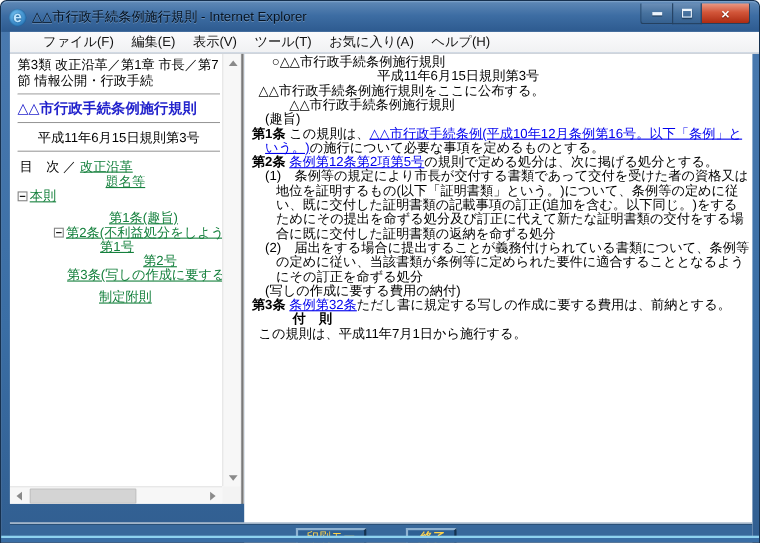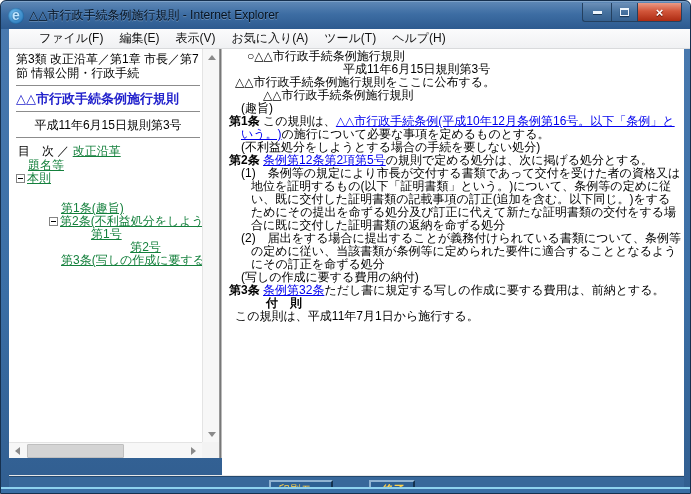--- a/index.html
+++ b/index.html
@@ -58,21 +58,21 @@
     position:absolute;top:0;left:0;width:193px;height:393px;overflow:hidden;
     padding:3px 2px 0 7px;font-size:12px;line-height:14px;color:#000;white-space:nowrap;
   }
   .breadcrumb{white-space:normal;line-height:14px;}
   .side-hr{height:0;border-top:1px solid #8c8c8c;border-bottom:1px solid #fff;margin:5px 0;}
   .side-title{color:#2222cc;font-weight:bold;font-size:13px;white-space:normal;}
   .side-regnum{text-align:center;white-space:normal;}
   .toc-head{margin:2px 0 1px 2px;}
   .side-link{color:#15803d;text-decoration:underline;cursor:pointer;}
   .toc-item{height:13px;line-height:13px;display:flex;align-items:center;}
-  .toc-item.gap{margin-top:17px;}
+  .toc-item.gap{margin-top:7px;justify-content:center;}
   .tree-box{
     display:inline-block;width:9px;height:9px;border:1px solid #848484;background:#fff;
     position:relative;margin-right:2px;flex:none;
   }
   .tree-box::after{content:"";position:absolute;left:1px;top:3px;width:5px;height:1px;background:#000;}
 
   
   .v-scroll{
     position:absolute;top:0;right:0;width:17px;height:393px;
     background:#f7f7f7;border-left:1px solid #e4e4e4;
@@ -152,40 +152,40 @@
       <div class="wc wc-close">
           <span class="glyph-close">×</span>
         </div>
     </div>
   </div>
 
   <div class="menubar" id="menu-bar">
       <span class="menu-item">ファイル(F)</span>
       <span class="menu-item">編集(E)</span>
       <span class="menu-item">表示(V)</span>
+      <span class="menu-item">ツール(T)</span>
       <span class="menu-item">お気に入り(A)</span>
-      <span class="menu-item">ツール(T)</span>
       <span class="menu-item">ヘルプ(H)</span>
     </div>
 
   <div class="left-frame">
     <div class="left-content">
       <div class="breadcrumb">第3類 改正沿革／第1章 市長／第7節 情報公開・行政手続</div>
       <div class="side-hr"></div>
       <div class="side-title">△△市行政手続条例施行規則</div>
       <div class="side-hr"></div>
       <div class="side-regnum">平成11年6月15日規則第3号</div>
       <div class="side-hr"></div>
       <div class="toc-head">
         <span>目　次</span>
         <span>／</span>
         <a class="side-link">改正沿革</a>
       </div>
       <div id="toc-list">
-          <div class="toc-item" style="padding-left: 12px;">
+          <div class="toc-item" style="padding-left: 12px; justify-content: center;">
             <a class="side-link">題名等</a>
           </div>
           <div class="toc-item" style="padding-left: 0px;">
             <span class="tree-box"></span>
             <a class="side-link">本則</a>
           </div>
           <div class="toc-item gap" style="padding-left: 45px;">
             <a class="side-link">第1条(趣旨)</a>
           </div>
           <div class="toc-item" style="padding-left: 33px;">
@@ -193,20 +193,23 @@
             <a class="side-link">第2条(不利益処分をしようとする</a>
           </div>
           <div class="toc-item" style="padding-left: 75px;">
             <a class="side-link">第1号</a>
           </div>
           <div class="toc-item" style="padding-left: 75px; justify-content: center;">
             <a class="side-link">第2号</a>
           </div>
           <div class="toc-item" style="padding-left: 45px;">
             <a class="side-link">第3条(写しの作成に要する費用(</a>
+          </div>
+          <div class="toc-item gap" style="padding-left: 12px;">
+            <a class="side-link">制定附則</a>
           </div>
         </div>
     </div>
     <div class="v-scroll">
       <div class="sb-btn" style="top:0;">
           <span class="tri tri-up"></span>
         </div>
       <div class="sb-btn" style="bottom:0;">
           <span class="tri tri-down"></span>
         </div>
@@ -225,21 +228,20 @@
 
   <div class="frame-divider"></div>
 
   <div class="right-frame" id="doc-body">
       <div class="para doc-heading"><span>○△△市行政手続条例施行規則</span></div>
       <div class="para doc-regnum"><span>平成11年6月15日規則第3号</span></div>
       <div class="para doc-plain"><span>△△市行政手続条例施行規則をここに公布する。</span></div>
       <div class="para doc-subtitle"><span>△△市行政手続条例施行規則</span></div>
       <div class="para doc-label"><span>(趣旨)</span></div>
       <div class="para doc-article"><span class="b">第1条</span><span> この規則は、</span><a class="doclink">△△市行政手続条例(平成10年12月条例第16号。以下「条例」という。)</a><span>の施行について必要な事項を定めるものとする。</span></div>
-      <div class="para doc-label"><span>(不利益処分をしようとする場合の手続を要しない処分)</span></div>
       <div class="para doc-article"><span class="b">第2条</span><span> </span><a class="doclink">条例第12条第2項第5号</a><span>の規則で定める処分は、次に掲げる処分とする。</span></div>
       <div class="para doc-item"><span>(1)　条例等の規定により市長が交付する書類であって交付を受けた者の資格又は地位を証明するもの(以下「証明書類」という。)について、条例等の定めに従い、既に交付した証明書類の記載事項の訂正(追加を含む。以下同じ。)をするためにその提出を命ずる処分及び訂正に代えて新たな証明書類の交付をする場合に既に交付した証明書類の返納を命ずる処分</span></div>
       <div class="para doc-item"><span>(2)　届出をする場合に提出することが義務付けられている書類について、条例等の定めに従い、当該書類が条例等に定められた要件に適合することとなるようにその訂正を命ずる処分</span></div>
       <div class="para doc-label"><span>(写しの作成に要する費用の納付)</span></div>
       <div class="para doc-article"><span class="b">第3条</span><span> </span><a class="doclink">条例第32条</a><span>ただし書に規定する写しの作成に要する費用は、前納とする。</span></div>
       <div class="para doc-fusoku"><span class="b">付　則</span></div>
       <div class="para doc-plain"><span>この規則は、平成11年7月1日から施行する。</span></div>
     </div>
 
   <div class="bottom-frame">

